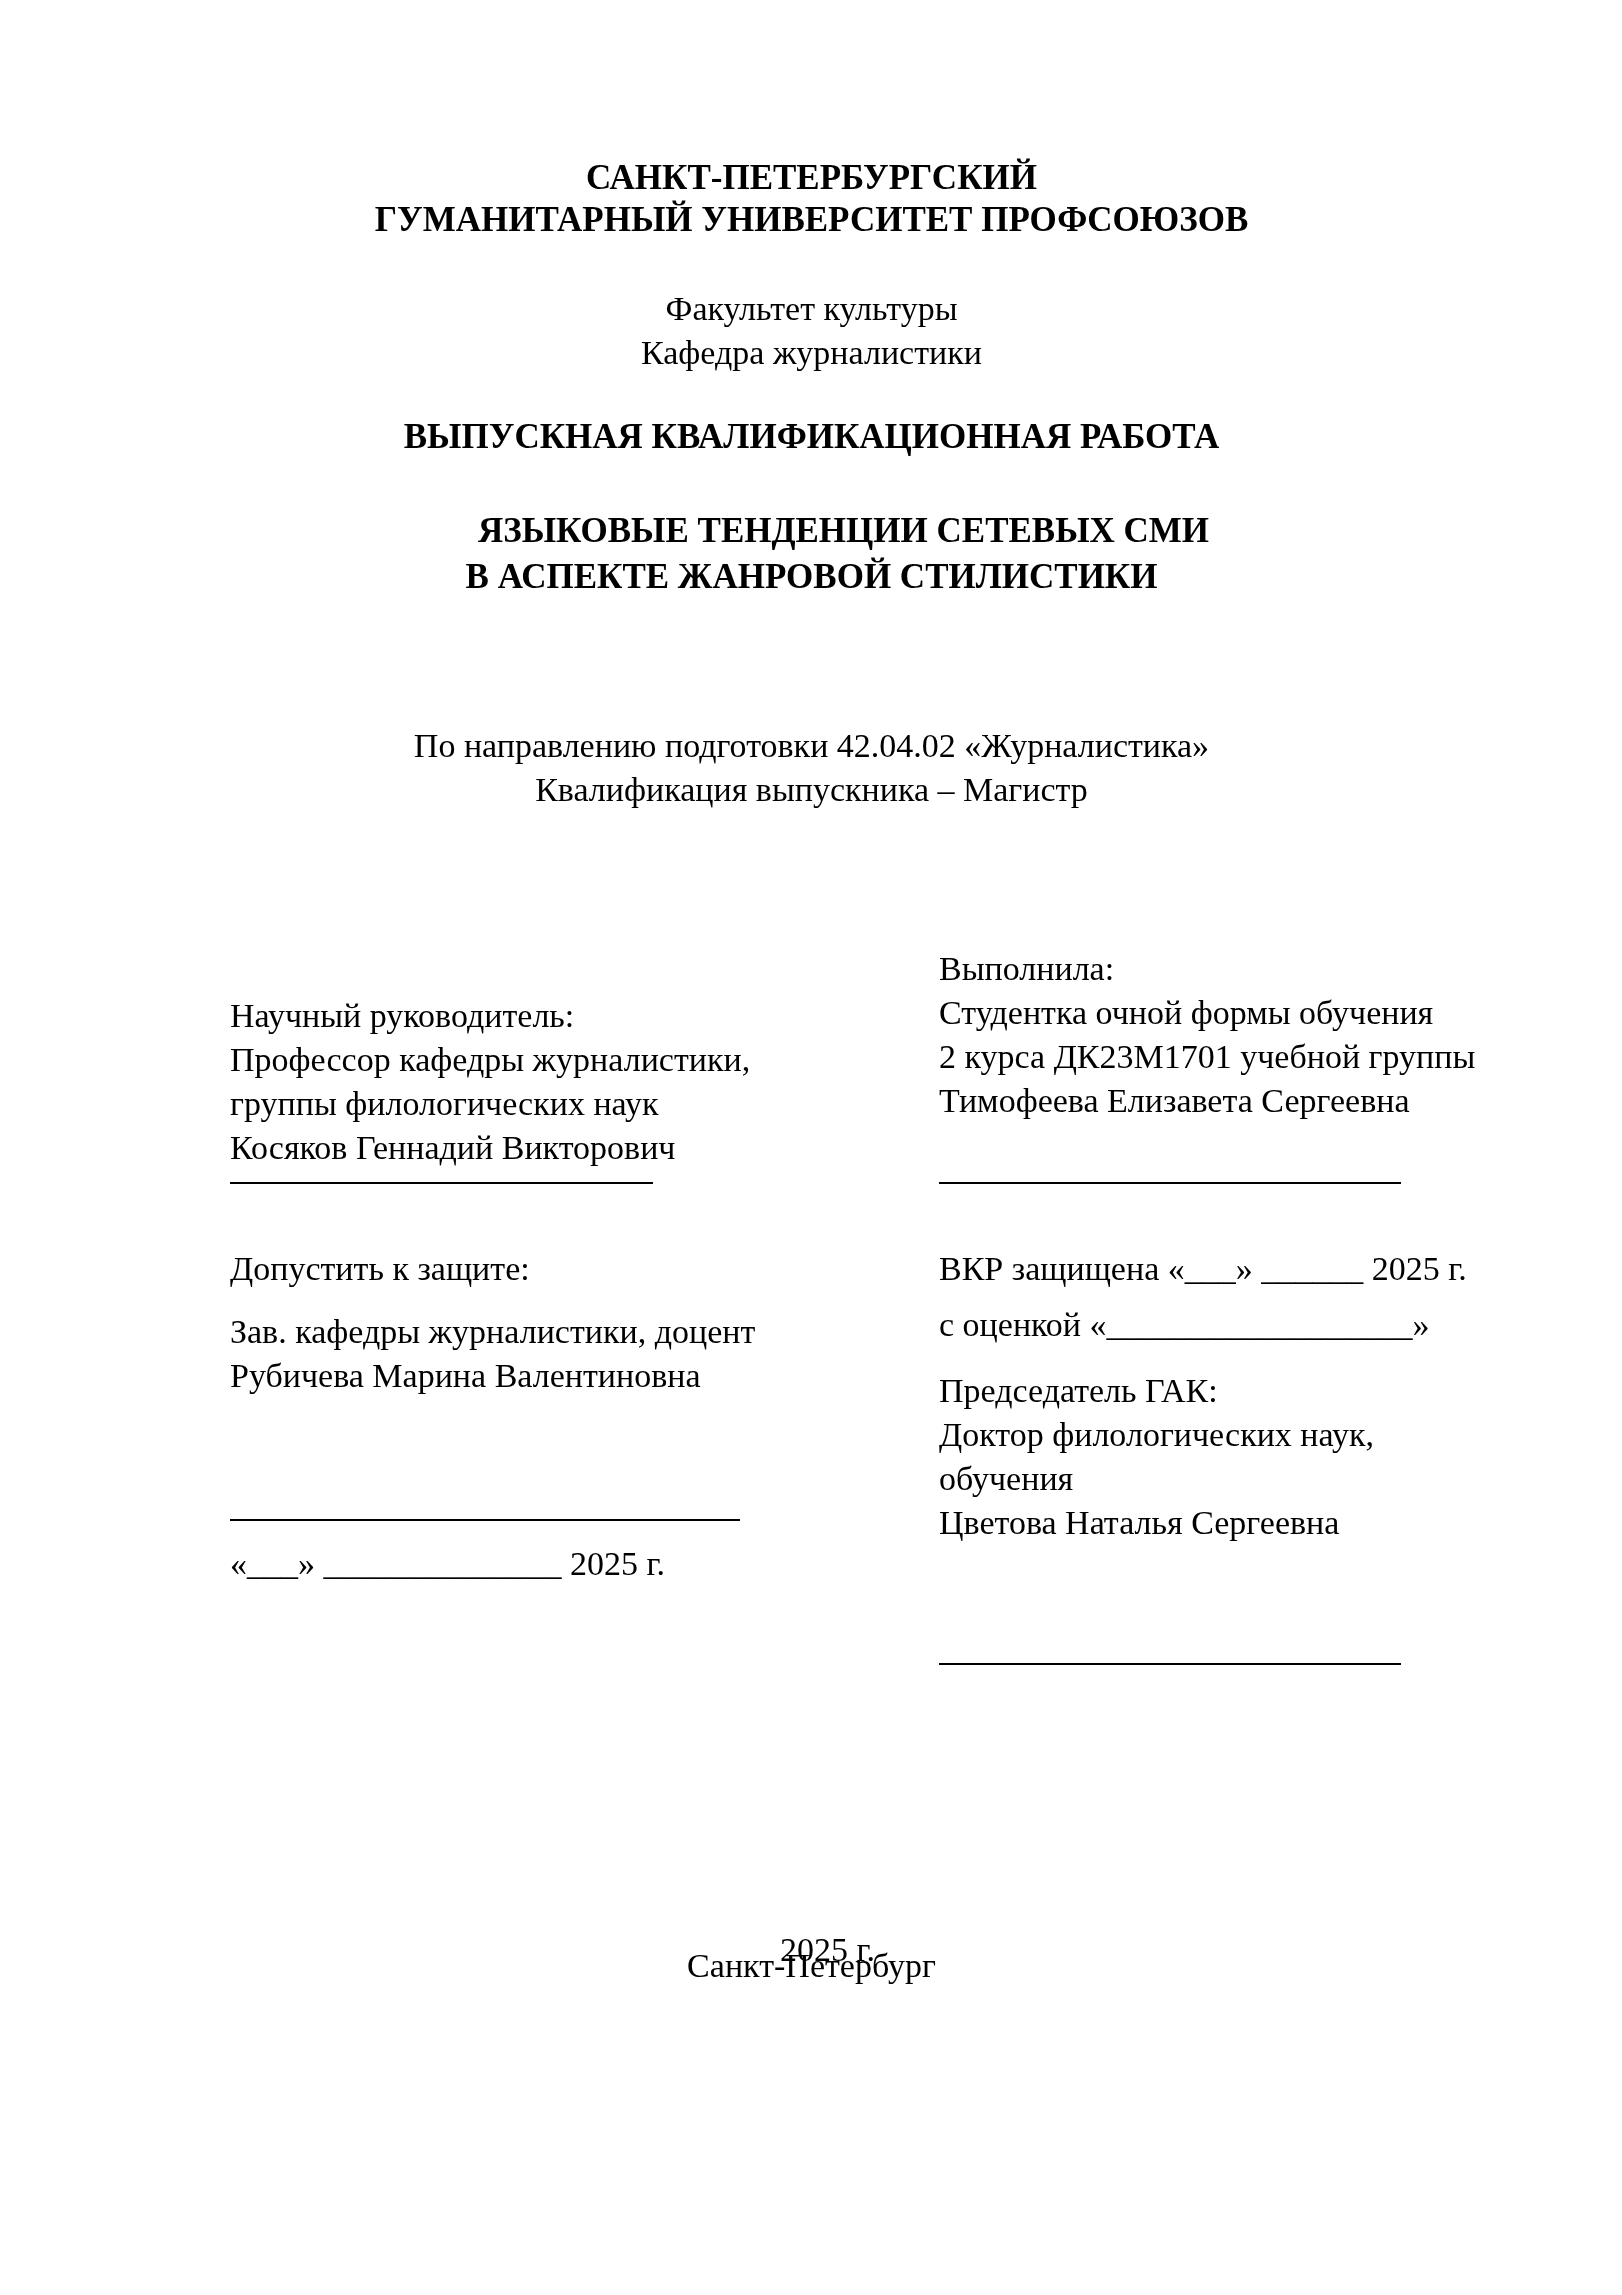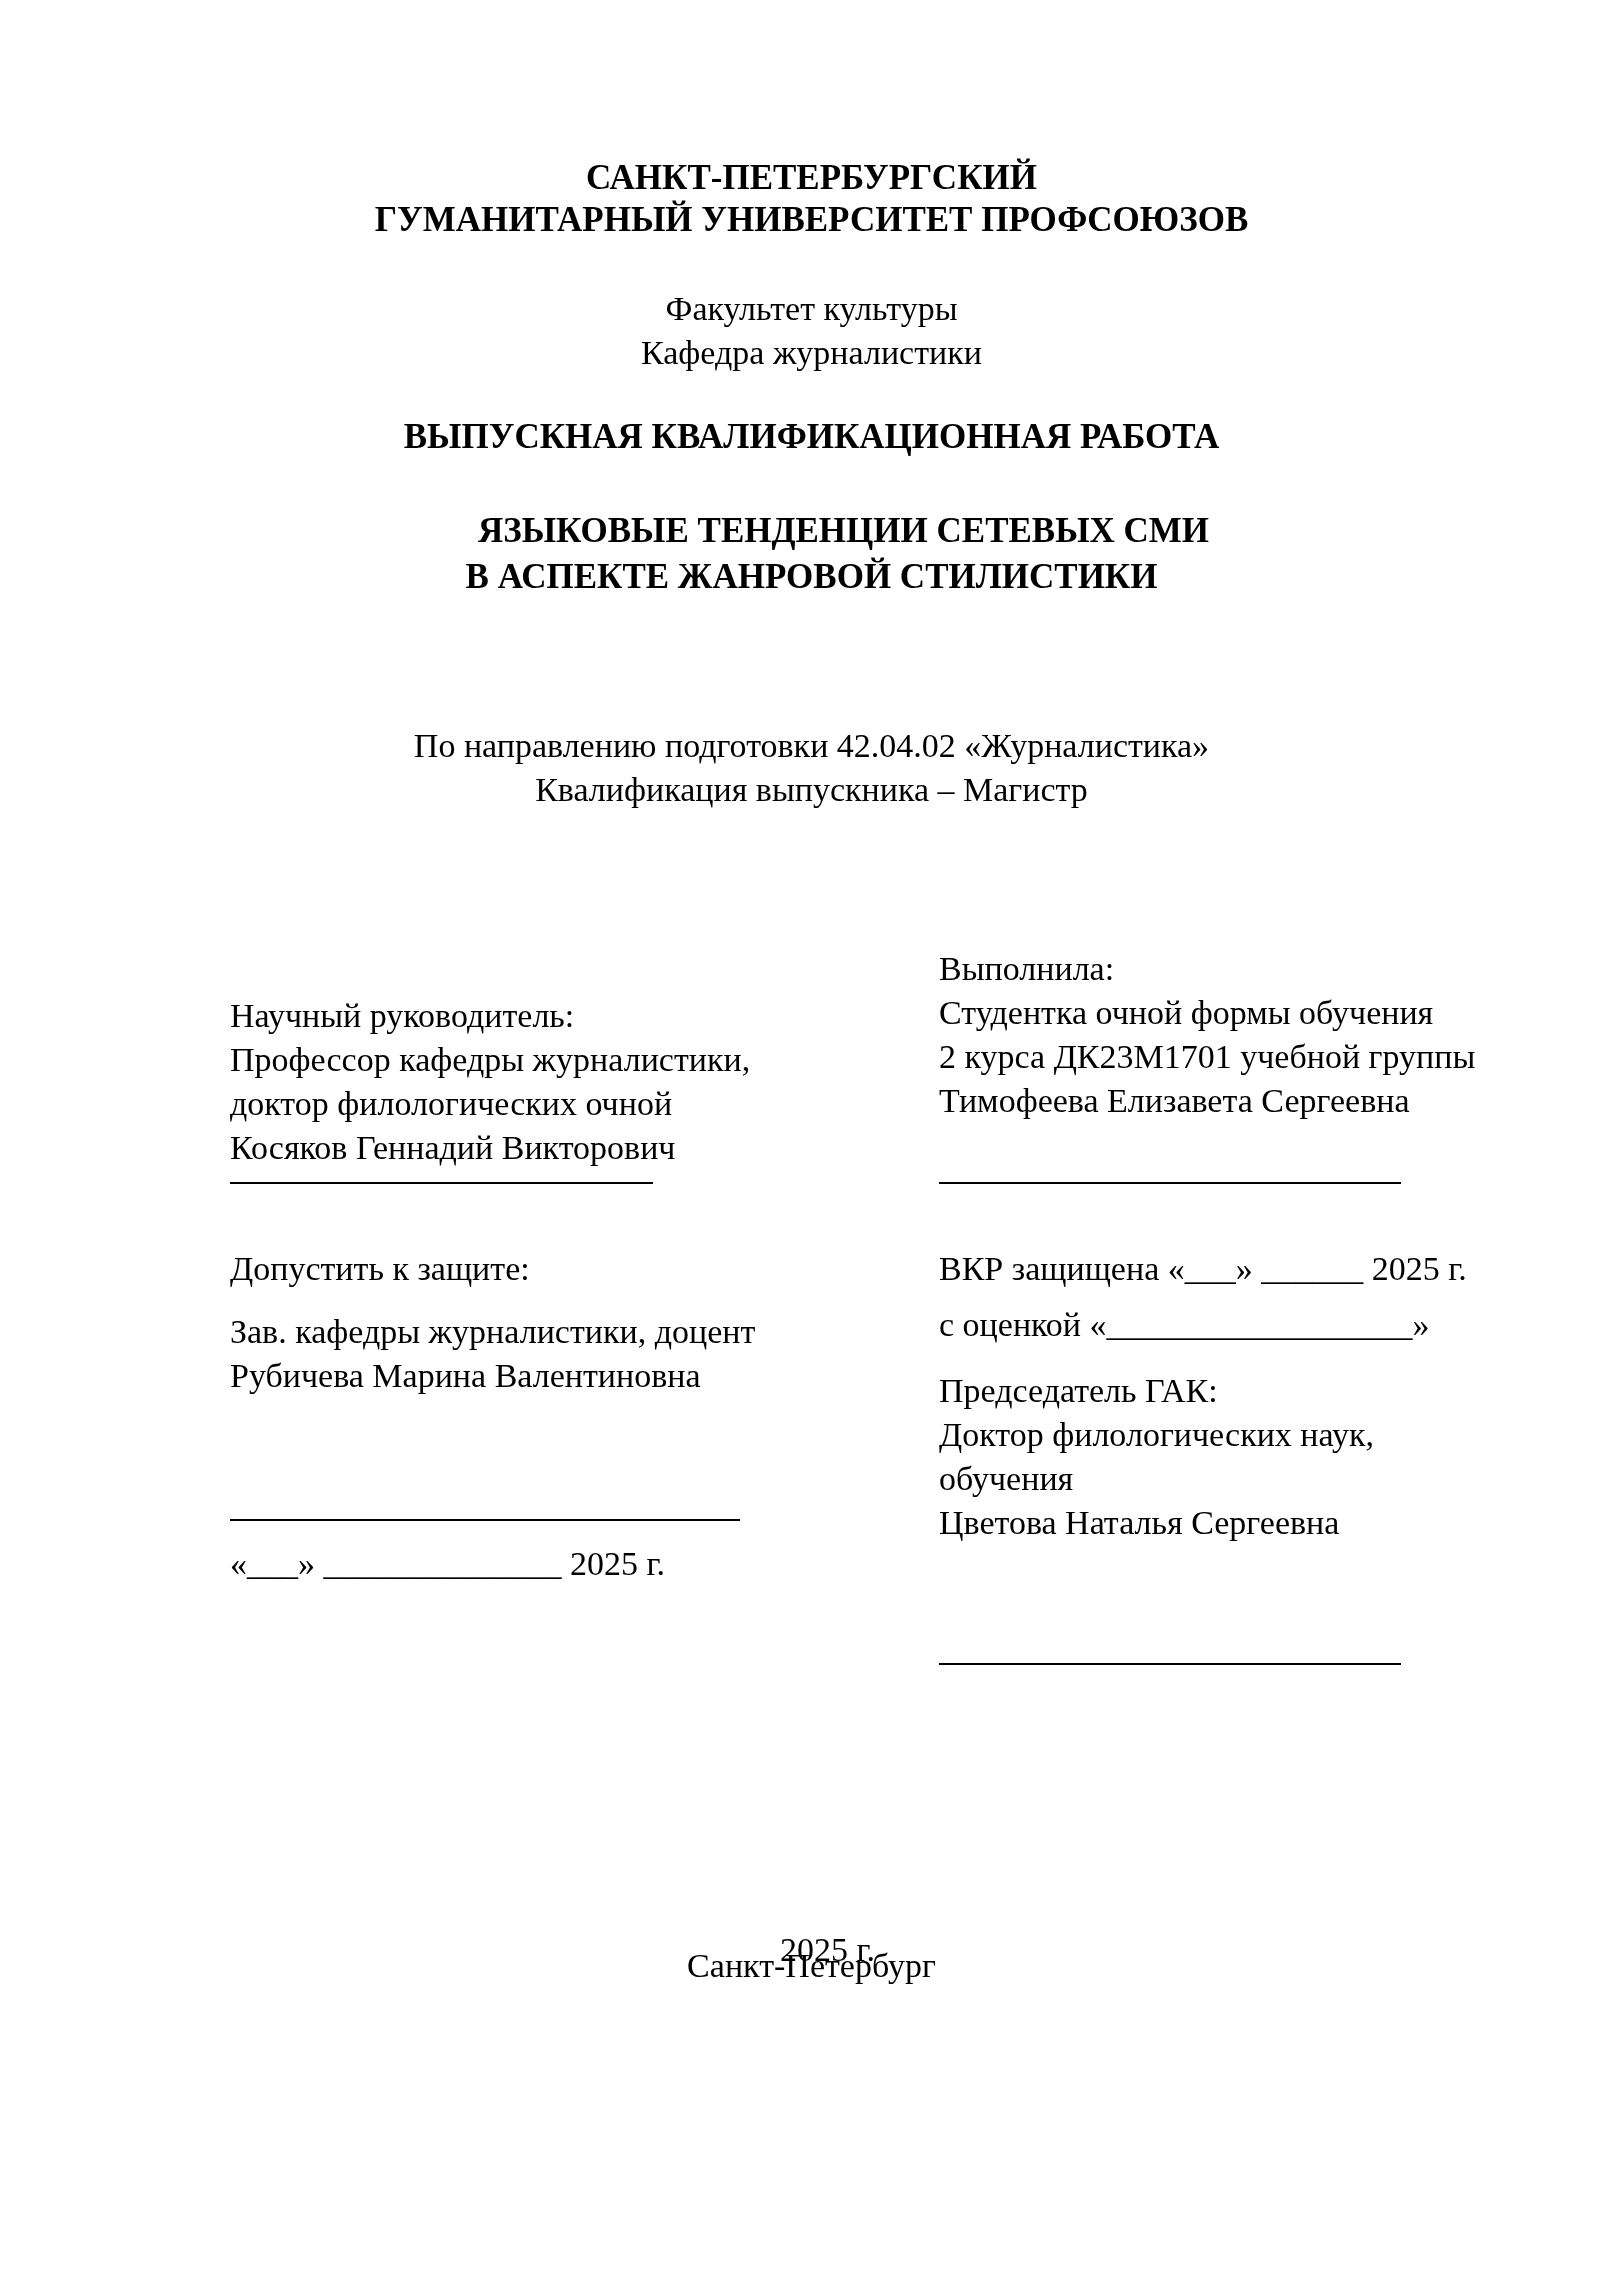--- a/index.html
+++ b/index.html
@@ -29,21 +29,21 @@
 
   <div class="center bold h1" style="top:510px;padding-left:32px;">ЯЗЫКОВЫЕ ТЕНДЕНЦИИ СЕТЕВЫХ СМИ</div>
   <div class="center bold h1" style="top:556px;">В АСПЕКТЕ ЖАНРОВОЙ СТИЛИСТИКИ</div>
 
   <div class="center n" style="top:724px;">По направлению подготовки 42.04.02 «Журналистика»</div>
   <div class="center n" style="top:768px;">Квалификация выпускника – Магистр</div>
 
   <div class="col" style="left:230px; top:947px;margin-top:47px;">
     <span class="ln">Научный руководитель:</span>
     <span class="ln">Профессор кафедры журналистики,</span>
-    <span class="ln">доктор филологических очной</span>
+    <span class="ln">группы филологических наук</span>
     <span class="ln">Косяков Геннадий Викторович</span>
   </div>
   <div class="sigline" style="left:230px; top:1182px; width:423px;"></div>
 
   <div class="col" style="left:939px; top:947px;">
     <span class="ln">Выполнила:</span>
     <span class="ln">Студентка очной формы обучения</span>
     <span class="ln">2 курса ДК23М1701 учебной группы</span>
     <span class="ln">Тимофеева Елизавета Сергеевна</span>
   </div>

